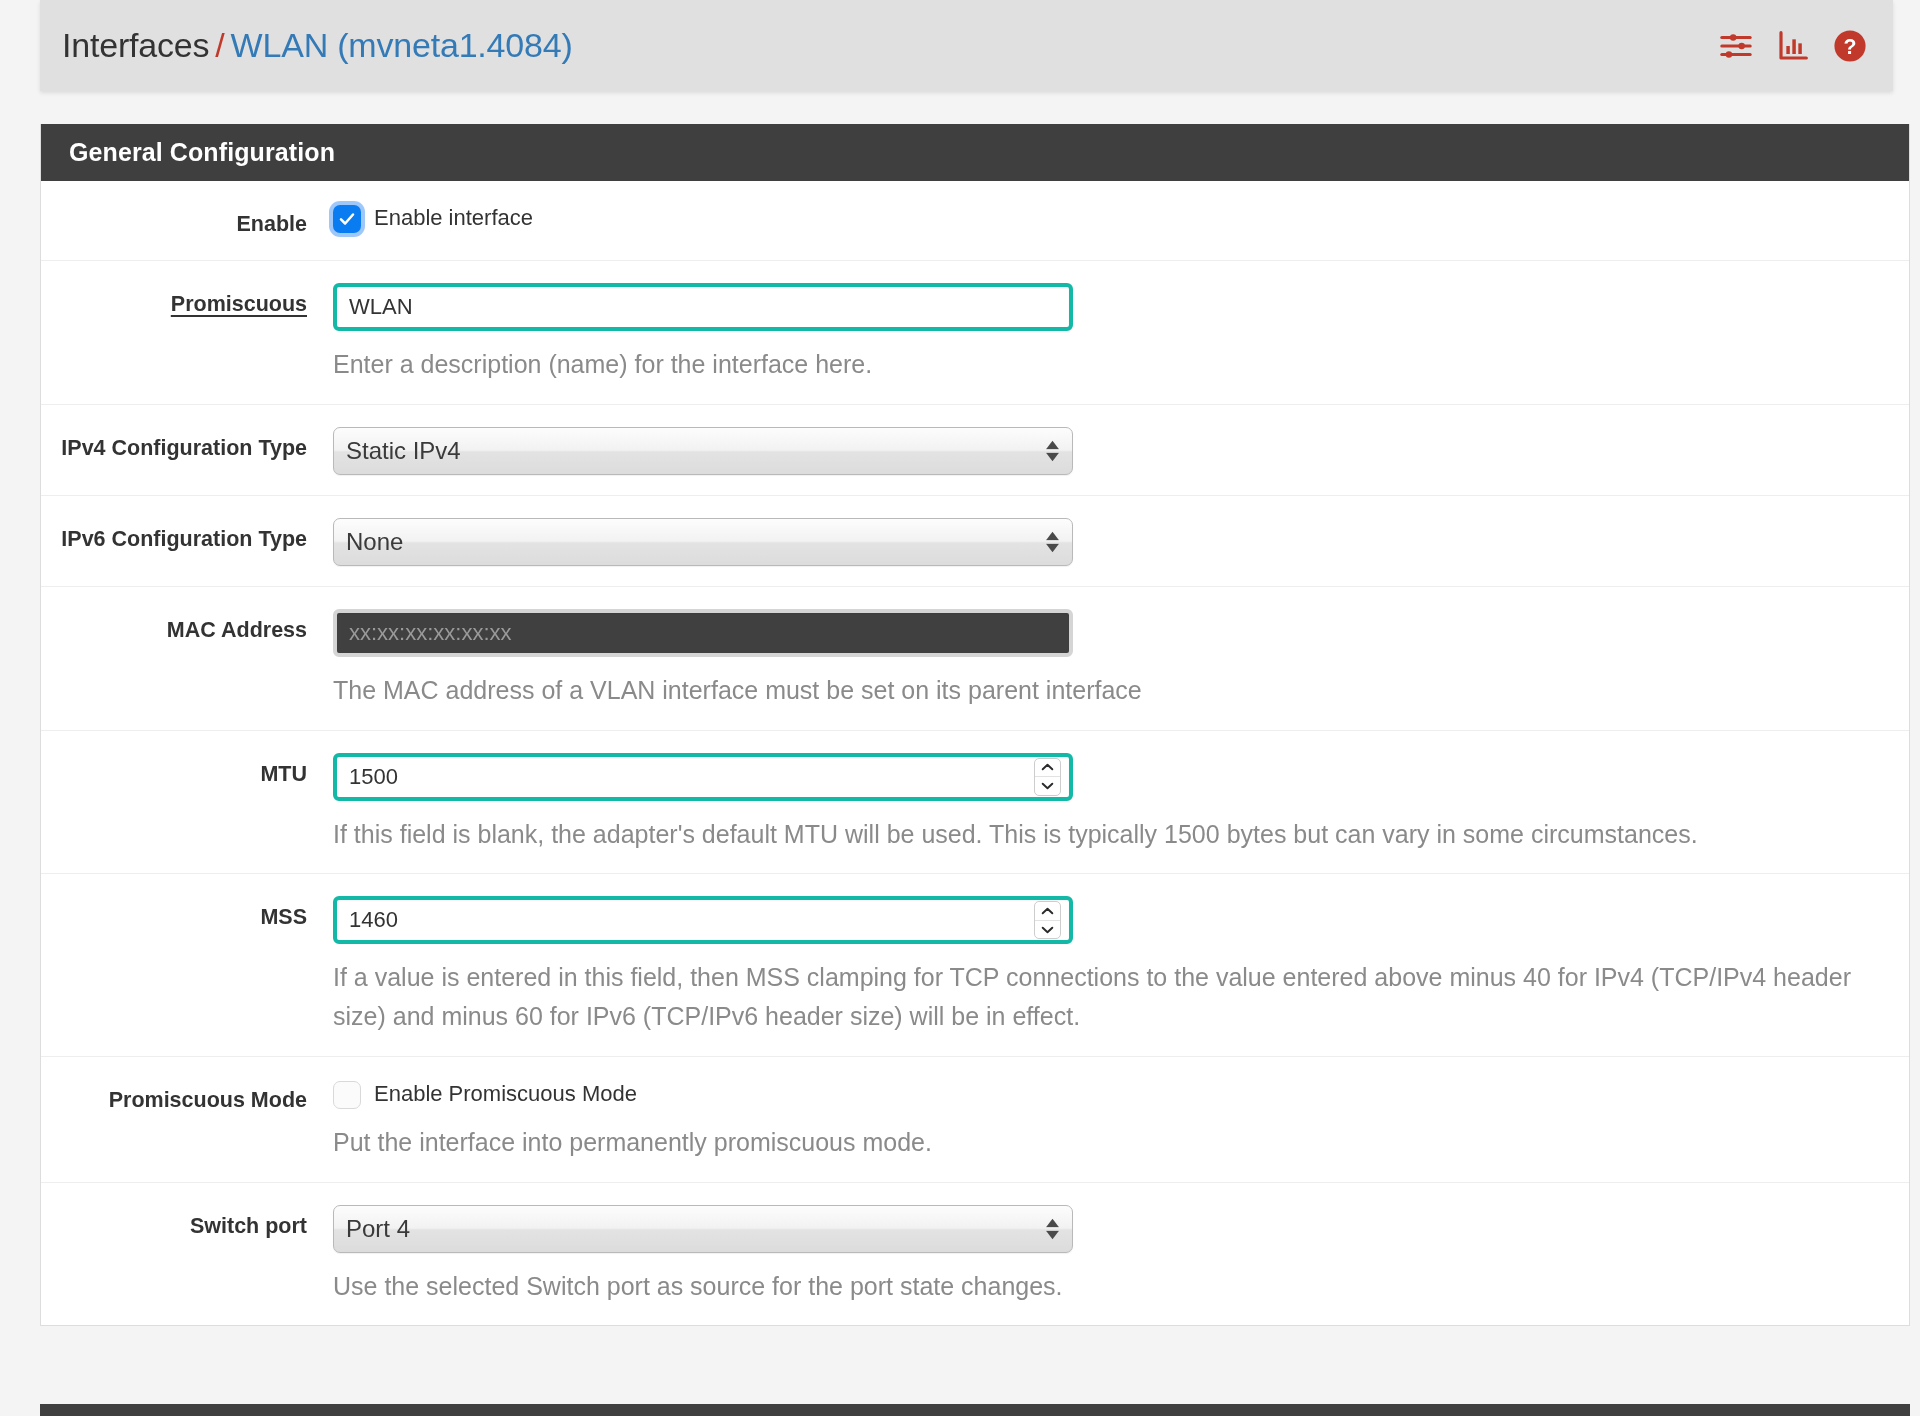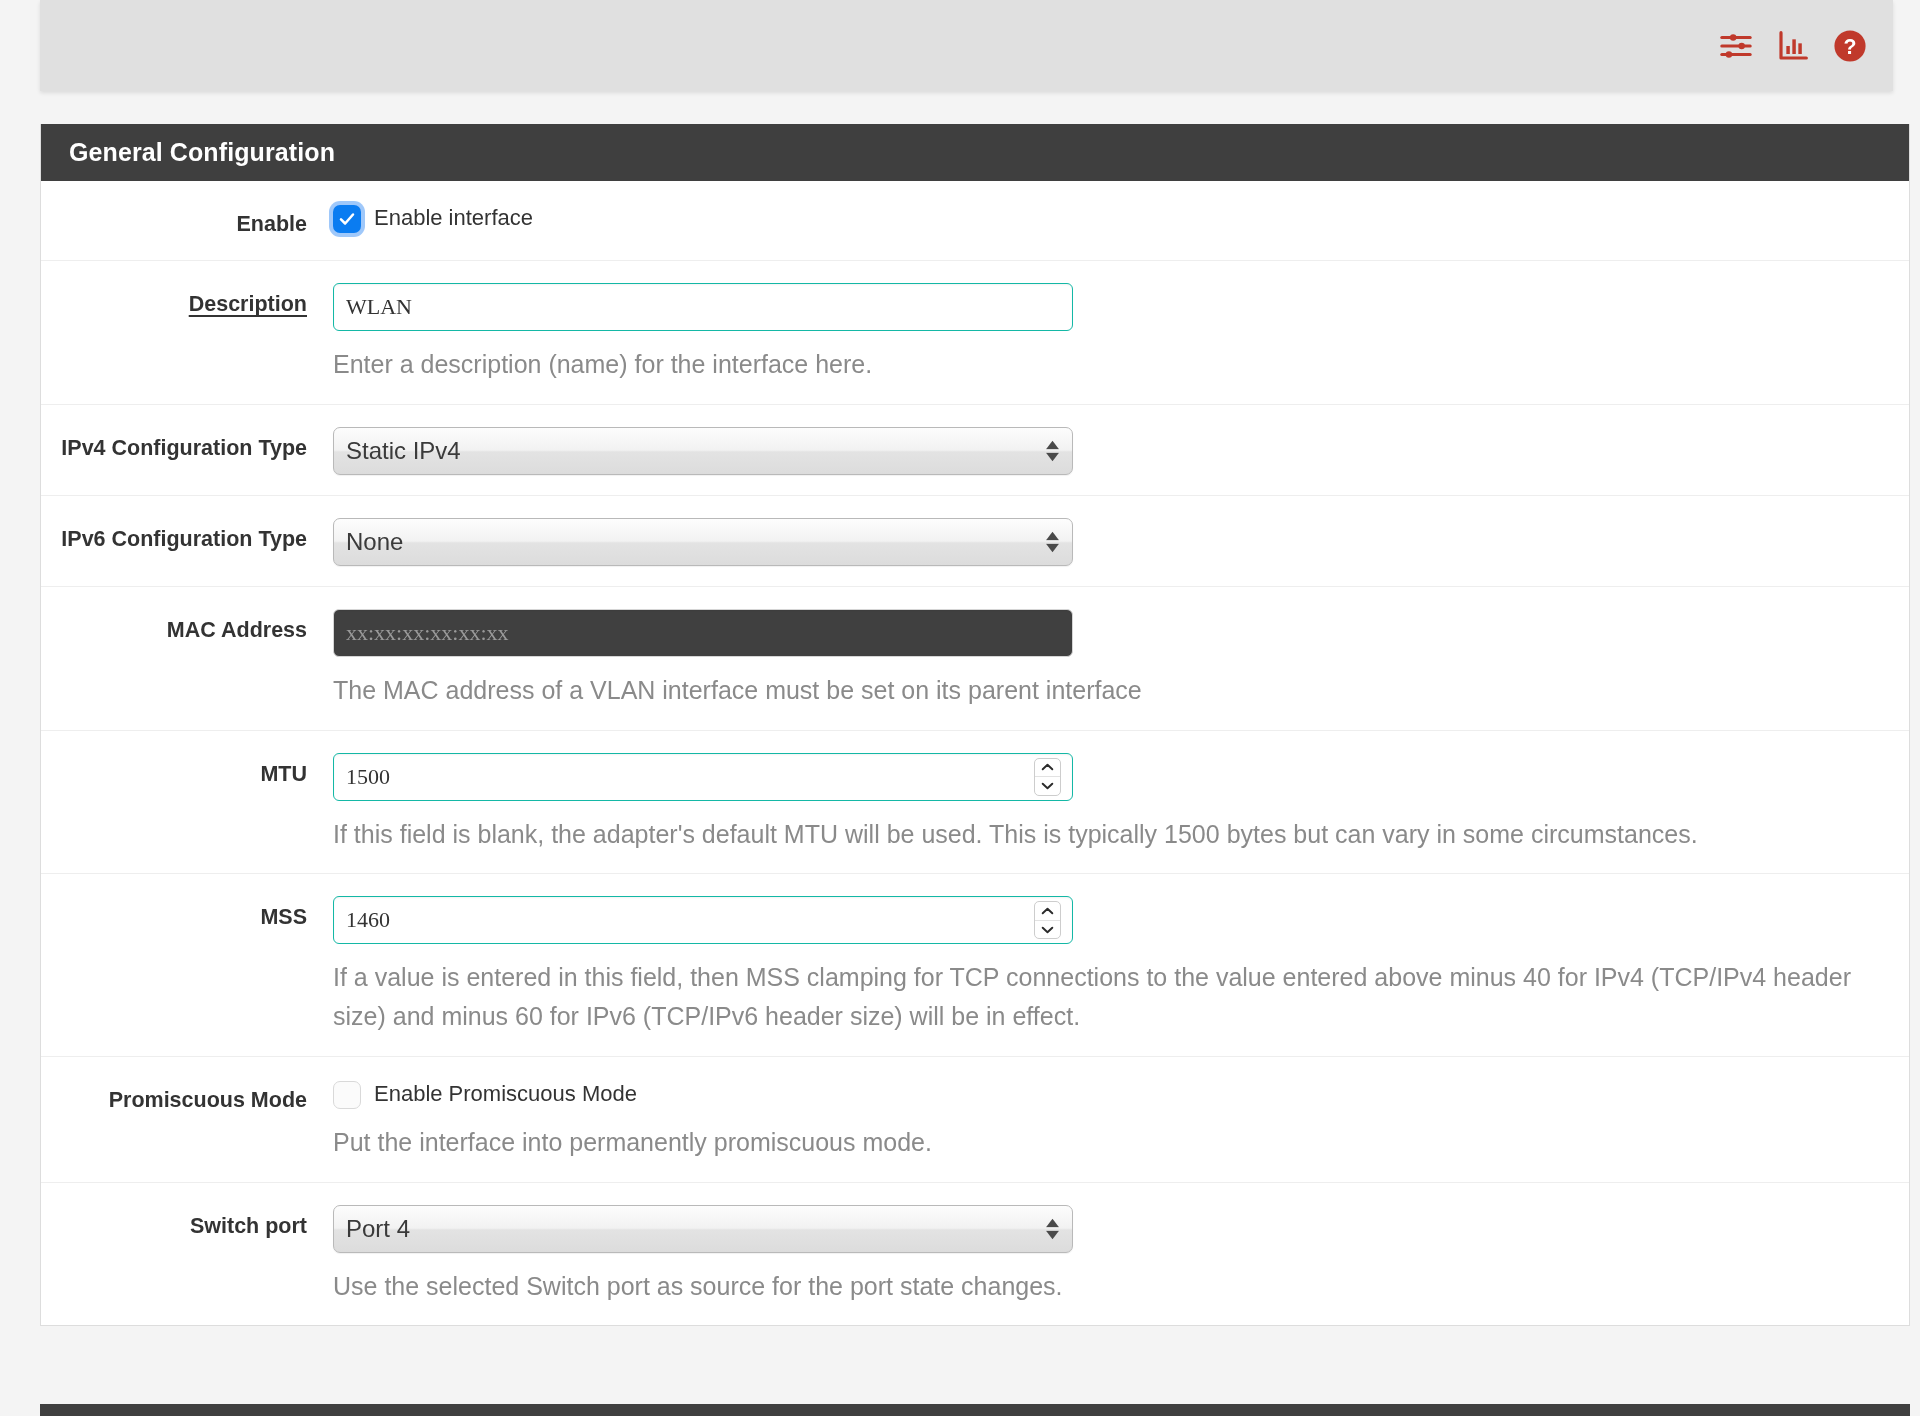--- a/index.html
+++ b/index.html
@@ -107,24 +107,24 @@
     flex: 1 1 auto;
     padding-left: 4px;
     min-width: 0;
   }
 
   
   .text-input {
     width: 740px;
     height: 48px;
     box-sizing: border-box;
-    border: 1px solid #14b8a6;
+    border: 4px solid #14b8a6;
     border-radius: 6px;
     background: #fff;
-    font-family: Liberation Serif, serif;
+    font-family: Liberation Sans, sans-serif;
     font-size: 22px;
     color: #333;
     padding: 0 12px;
     outline: none;
     box-shadow: inset 0 1px 2px rgba(0,0,0,0.05);
   }
   .text-input::placeholder { color: #9a9a9a; }
   .text-input:disabled {
     background: #404040;
     color: #9a9a9a;
@@ -245,20 +245,23 @@
     width: 1870px;
     height: 12px;
     background: #3f3f3f;
     box-sizing: border-box;
   }
 </style>
 </head>
 <body>
 
 <div class="crumb-bar">
+  <div class="crumb-text">
+    <span>Interfaces</span><span class="crumb-sep">/</span><span class="crumb-current">WLAN (mvneta1.4084)</span>
+  </div>
 
   <div class="crumb-icons">
     <span>
       <svg width="34" height="34" viewBox="0 0 24 24" fill="none" stroke="#c0392b" stroke-width="2.2" stroke-linecap="round">
         <line x1="2" y1="6" x2="22" y2="6"></line>
         <line x1="2" y1="12" x2="22" y2="12"></line>
         <line x1="2" y1="18" x2="22" y2="18"></line>
         <circle cx="10" cy="6" r="2.3" fill="#c0392b" stroke="none"></circle>
         <circle cx="16" cy="12" r="2.3" fill="#c0392b" stroke="none"></circle>
         <circle cx="7" cy="18" r="2.3" fill="#c0392b" stroke="none"></circle>
@@ -297,21 +300,21 @@
               <polyline points="4,12.5 9.5,18 20,6"></polyline>
             </svg>
           </span>
           <span class="cb-label">Enable interface</span>
         </div>
       </div>
     </div>
 
     <div class="row">
       <div class="row-label underline">
-        <span class="lbl">Description</span>
+        <span class="lbl">Promiscuous</span>
       </div>
       <div class="row-ctrl">
         <input class="text-input" type="text" value="WLAN" style="">
         <div class="help">Enter a description (name) for the interface here.</div>
       </div>
     </div>
 
     <div class="row">
       <div class="row-label">
         <span class="lbl">IPv4 Configuration Type</span>

